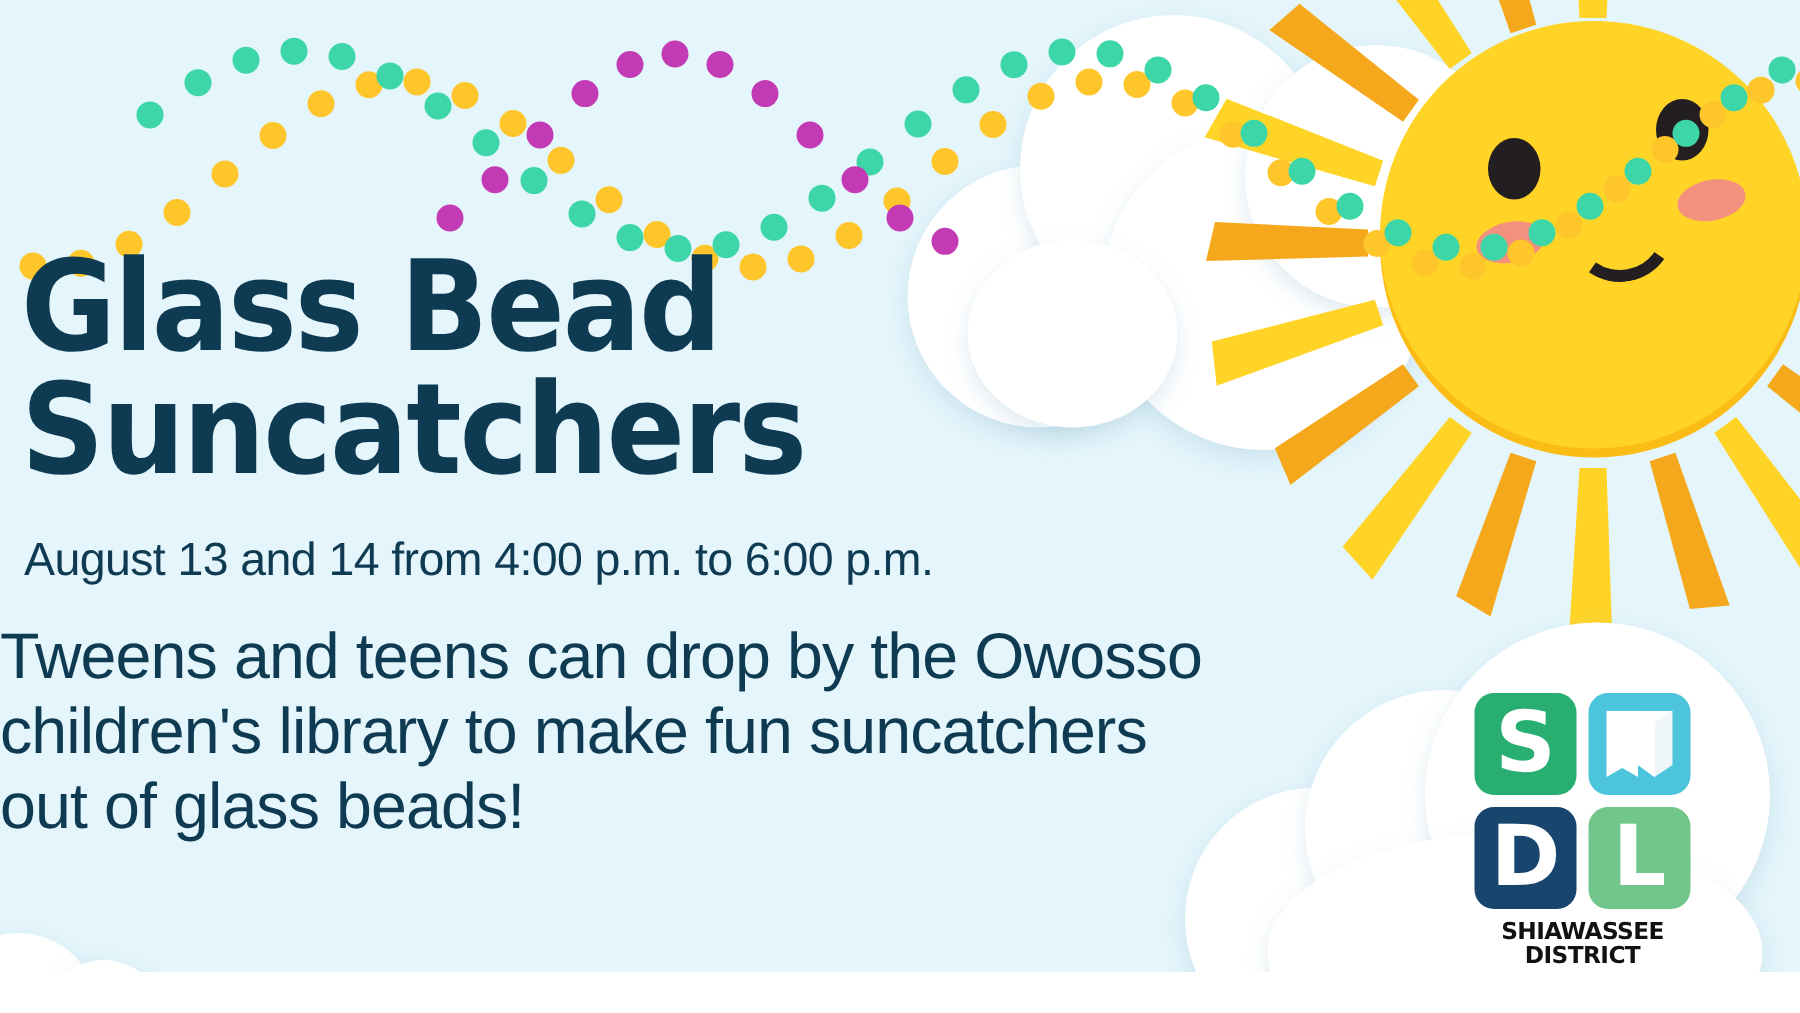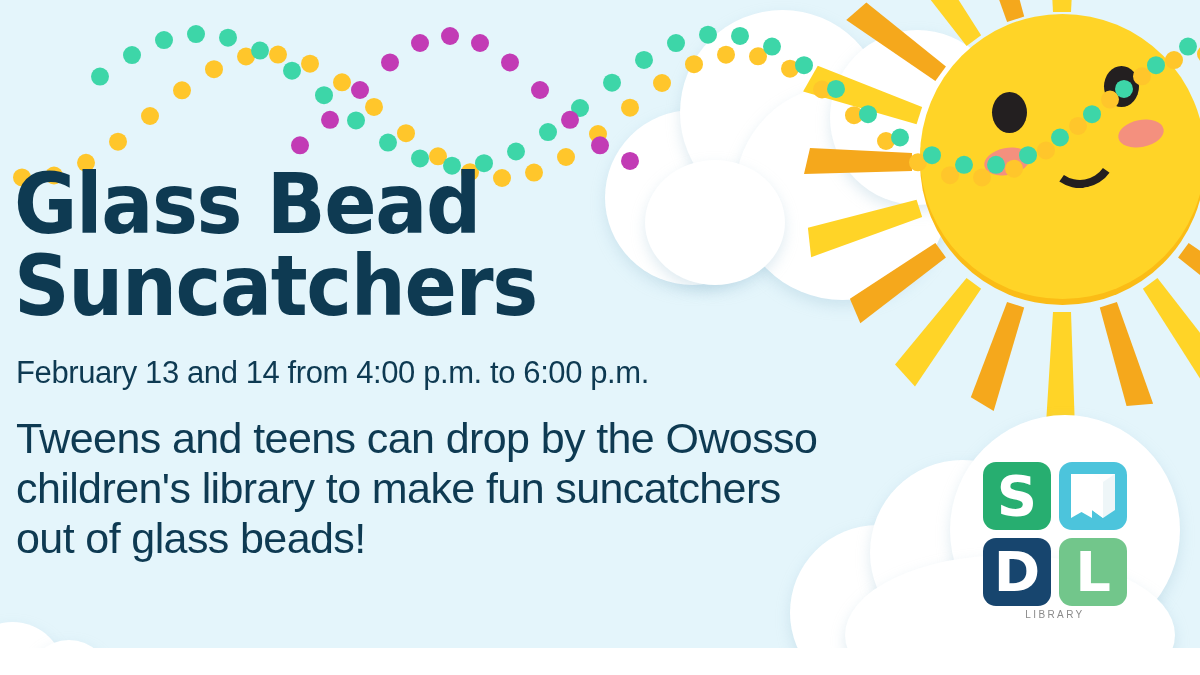--- a/index.html
+++ b/index.html
@@ -78,21 +78,21 @@
     transform-origin:left top;
   }
   #subtitle {
     position:absolute; left:16px; top:355px;
     font-family:"Liberation Sans", sans-serif;
     font-size:31px;
     letter-spacing:-0.4px;
     color:#0e3a52;
   }
   #bodytext {
-    position:absolute; left:16px; top:414px;
+    position:absolute; left:0; top:414px;
     width:830px;
     font-family:"Liberation Sans", sans-serif;
     font-size:43px;
     line-height:1.16;
     letter-spacing:-0.6px;
     color:#0e3a52;
   }
 
   
   #logo { position:absolute; left:980px; top:462px; width:150px; }
@@ -273,21 +273,21 @@
         <circle cx="480.0" cy="43.0" r="9" fill="#c23bb5"></circle>
         <circle cx="510.0" cy="62.4" r="9" fill="#c23bb5"></circle>
         <circle cx="540.0" cy="90.0" r="9" fill="#c23bb5"></circle>
         <circle cx="570.0" cy="119.8" r="9" fill="#c23bb5"></circle>
         <circle cx="600.0" cy="145.3" r="9" fill="#c23bb5"></circle>
         <circle cx="630.0" cy="160.9" r="9" fill="#c23bb5"></circle>
       </g>
     </svg>
 
   <div id="headline">Glass Bead Suncatchers</div>
-  <div id="subtitle">February 13 and 14 from 4:00 p.m. to 6:00 p.m.</div>
+  <div id="subtitle">August 13 and 14 from 4:00 p.m. to 6:00 p.m.</div>
   <div id="bodytext">Tweens and teens can drop by the Owosso children's library to make fun suncatchers out of glass beads!</div>
 
   <div class="cloud" id="cloud-bottom-right" style="left:790px; top:415px; width:430px; height:300px;">
     <div class="puff" style="left:0px;   top:110px; width:175px; height:175px;"></div>
     <div class="puff" style="left:80px;  top:45px;  width:185px; height:185px;"></div>
     <div class="puff" style="left:160px; top:0px;   width:230px; height:230px;"></div>
     <div class="puff" style="left:55px;  top:140px; width:330px; height:160px;"></div>
   </div>
 
   <div class="cloud" id="cloud-bottom-left" style="left:-40px; top:600px; width:200px; height:120px;">
@@ -313,16 +313,20 @@
 
       <div class="logo-tile" id="tile-d">
         <div class="tile-letter">D</div>
       </div>
 
       <div class="logo-tile" id="tile-l">
         <div class="tile-letter">L</div>
       </div>
     </div>
 
+    <div id="logo-name">
+      <div>SHIAWASSEE</div>
+      <div>DISTRICT LIBRARY</div>
+    </div>
     <div id="logo-city">LIBRARY</div>
   </div>
 
 </div>
 
 </body></html>

